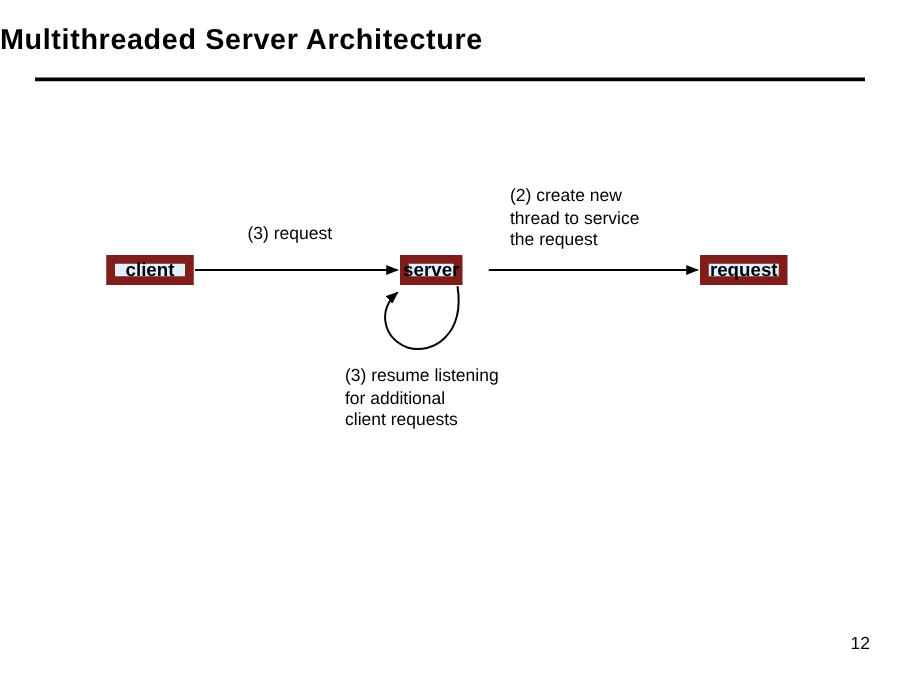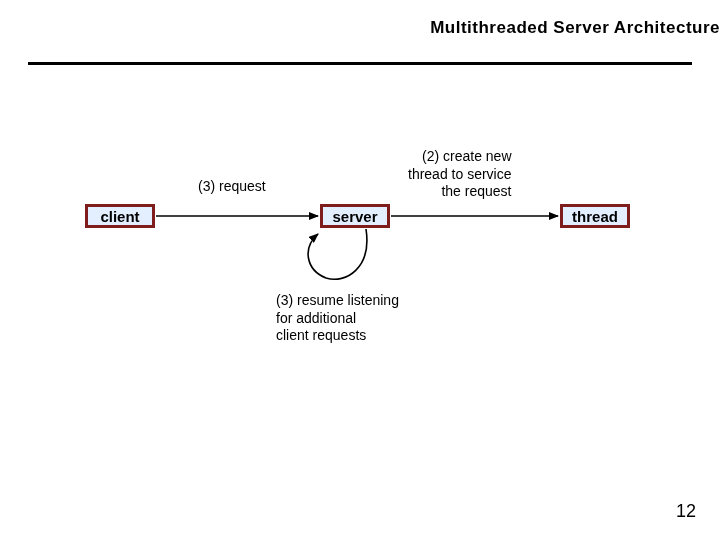--- a/index.html
+++ b/index.html
@@ -11,87 +11,87 @@
     font-family: Arial, Helvetica, sans-serif;
     color: #000;
     position: relative;
     overflow: hidden;
   }
   .title {
     position: absolute;
     top: 18px;
     left: 0;
     width: 720px;
-    text-align: right;
-    font-size: 17px;
+    text-align: left;
+    font-size: 23px;
     font-weight: bold;
     letter-spacing: 0.5px;
   }
   .rule {
     position: absolute;
     top: 62px;
     left: 28px;
     width: 664px;
     height: 0;
     border-top: 3px solid #000;
   }
   .node {
     position: absolute;
     background: #e3efff;
-    border: 3px solid #7f1d1d;
+    border: 7px solid #7f1d1d;
     font-size: 15px;
     font-weight: bold;
     display: flex;
     align-items: center;
     justify-content: center;
     padding: 2px 0;
     box-sizing: border-box;
   }
   .label {
     position: absolute;
     font-size: 14px;
     line-height: 1.25;
     white-space: pre;
   }
   .pagenum {
     position: absolute;
     right: 24px;
     bottom: 18px;
-    font-size: 18px;
+    font-size: 14px;
   }
   svg.overlay {
     position: absolute;
     left: 0;
     top: 0;
     width: 720px;
     height: 540px;
     pointer-events: none;
   }
 </style>
 </head>
 <body>
 
 <div class="title">Multithreaded Server Architecture</div>
 <div class="rule"></div>
 
 <div class="node" style="left:85px; top:204px; width:70px; height:24px;">
   <span>client</span>
 </div>
 
-<div class="node" style="left:320px; top:204px; width:70px; height:24px;">
+<div class="node" style="left:320px; top:204px; width:50px; height:24px;">
   <span>server</span>
 </div>
 
 <div class="node" style="left:560px; top:204px; width:70px; height:24px;">
-  <span>thread</span>
+  <span>request</span>
 </div>
 
 <div class="label" style="left:198px; top:178px;">(3) request</div>
 
-<div class="label" style="left:408px; top:148px; text-align:right;">(2) create new
+<div class="label" style="left:408px; top:148px; text-align:left;">(2) create new
 thread to service
 the request</div>
 
 <div class="label" style="left:276px; top:292px;">(3) resume listening
 for additional
 client requests</div>
 
 <svg class="overlay" viewBox="0 0 720 540">
   <defs>
     <marker id="arrowhead" markerWidth="10" markerHeight="8" refX="9" refY="4" orient="auto" markerUnits="userSpaceOnUse">

